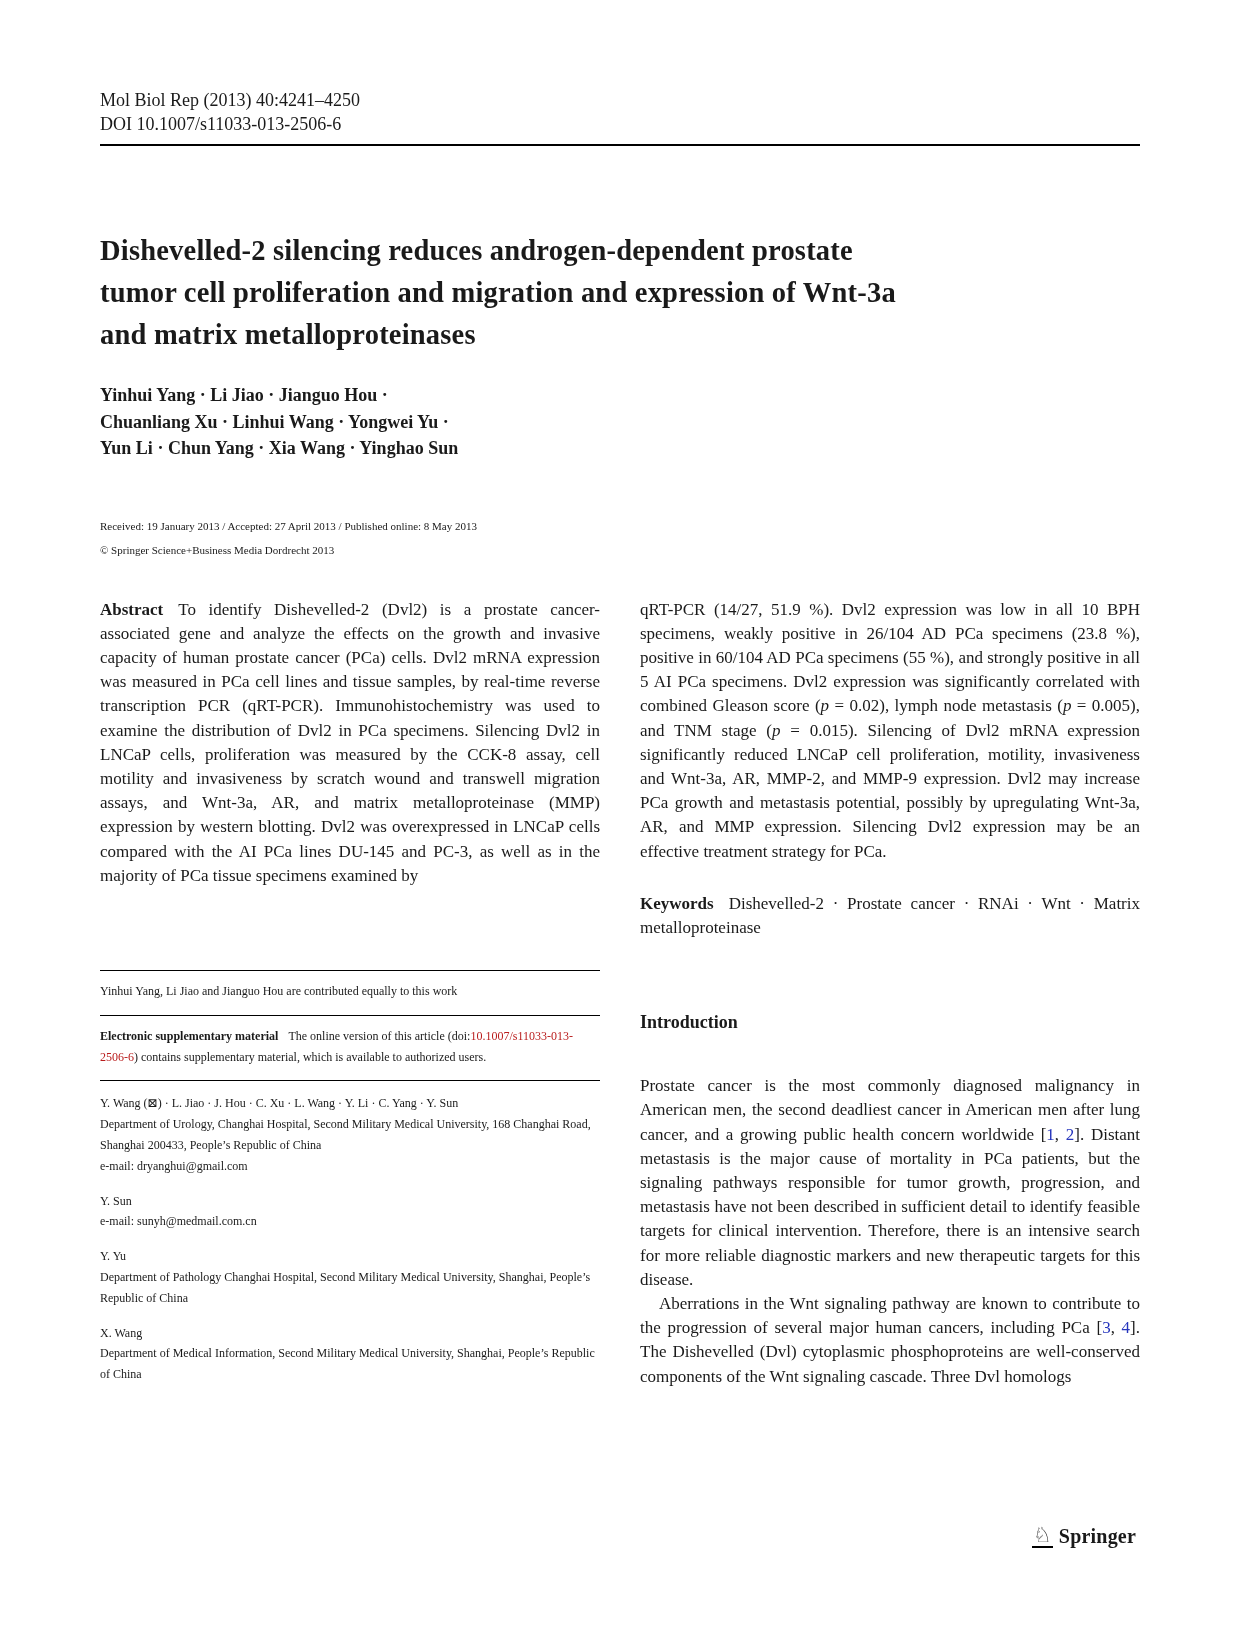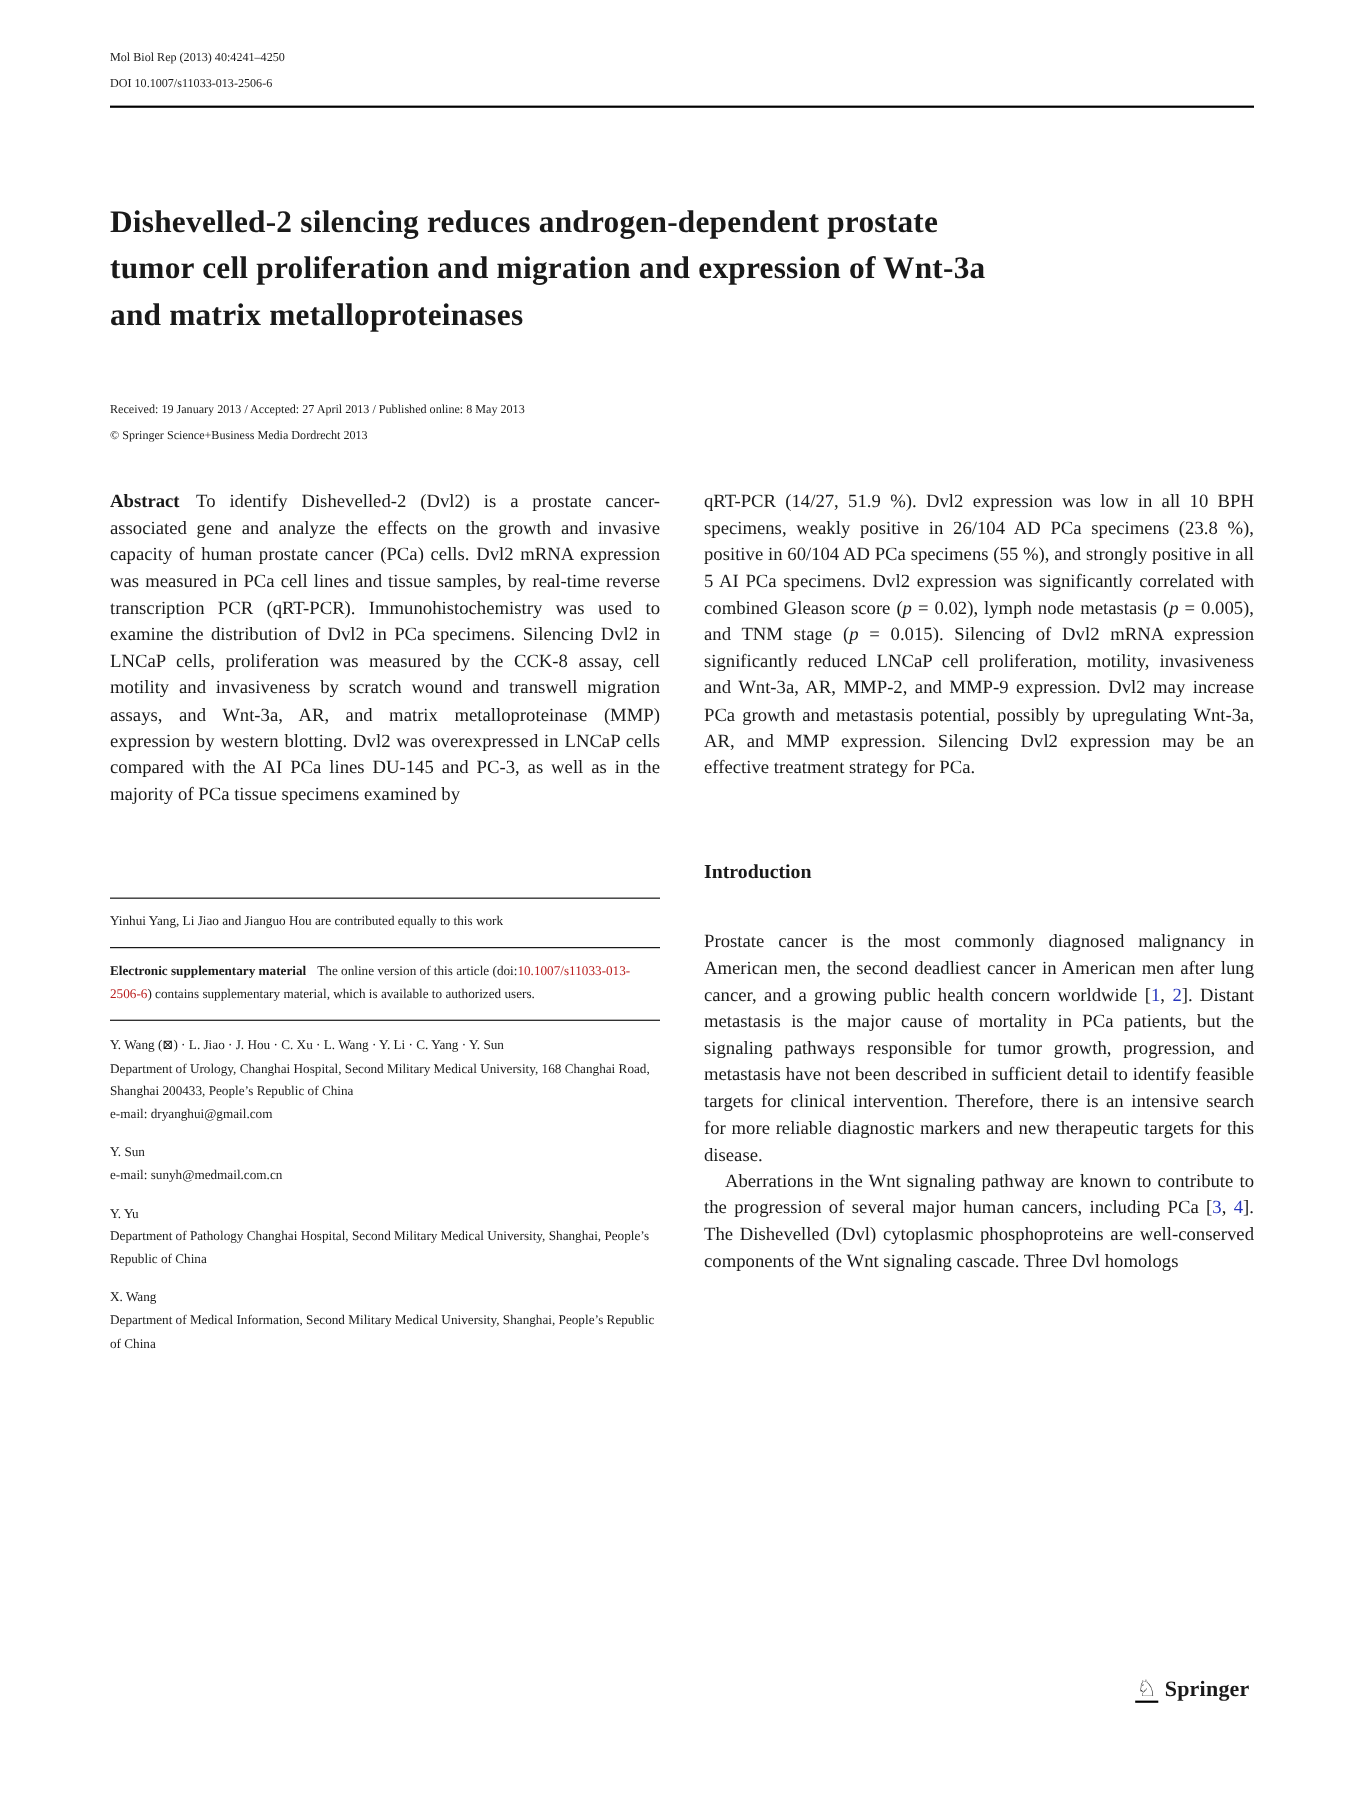--- a/index.html
+++ b/index.html
@@ -6,21 +6,21 @@
   .page {
     position:relative;
     width:1241px; height:1648px;
     background:#ffffff;
     font-family:"Liberation Serif","DejaVu Serif",serif;
     color:#1a1a1a;
     overflow:hidden;
   }
   .content { position:absolute; left:100px; top:0; width:1040px; }
 
-  .jheader { margin-top:40px; font-size:11px; line-height:24px; }
+  .jheader { margin-top:88px; font-size:18px; line-height:24px; }
   .rule-thick { border:none; border-top:2.5px solid #000; margin:8px 0 0 0; }
 
   .title { margin-top:84px; font-size:28.5px; font-weight:bold; line-height:42px; letter-spacing:0.2px; }
   .title span { display:block; }
 
   .authors { margin-top:26px; font-size:18px; font-weight:bold; line-height:26.5px; }
   .authors span { display:block; }
 
   .received { margin-top:52px; font-size:11px; line-height:24px; }
 
@@ -61,20 +61,25 @@
       <div>DOI 10.1007/s11033-013-2506-6</div>
       <hr class="rule-thick">
     </div>
 
     <h1 class="title">
       <span>Dishevelled-2 silencing reduces androgen-dependent prostate</span>
       <span>tumor cell proliferation and migration and expression of Wnt-3a</span>
       <span>and matrix metalloproteinases</span>
     </h1>
 
+    <div class="authors">
+      <span>Yinhui Yang · Li Jiao · Jianguo Hou ·</span>
+      <span>Chuanliang Xu · Linhui Wang · Yongwei Yu ·</span>
+      <span>Yun Li · Chun Yang · Xia Wang · Yinghao Sun</span>
+    </div>
 
     <div class="received">
       <div>Received: 19 January 2013 / Accepted: 27 April 2013 / Published online: 8 May 2013</div>
       <div>© Springer Science+Business Media Dordrecht 2013</div>
     </div>
 
     <div class="columns">
 
       <div class="col">
         <p class="body-text">
@@ -116,20 +121,23 @@
 
           </div>
         </div>
       </div>
 
       <div class="col">
         <p class="body-text">
           <span>qRT-PCR (14/27, 51.9 %). Dvl2 expression was low in all 10 BPH specimens, weakly positive in 26/104 AD PCa specimens (23.8 %), positive in 60/104 AD PCa specimens (55 %), and strongly positive in all 5 AI PCa specimens. Dvl2 expression was significantly correlated with combined Gleason score (</span><span class="it">p</span><span> = 0.02), lymph node metastasis (</span><span class="it">p</span><span> = 0.005), and TNM stage (</span><span class="it">p</span><span> = 0.015). Silencing of Dvl2 mRNA expression significantly reduced LNCaP cell proliferation, motility, invasiveness and Wnt-3a, AR, MMP-2, and MMP-9 expression. Dvl2 may increase PCa growth and metastasis potential, possibly by upregulating Wnt-3a, AR, and MMP expression. Silencing Dvl2 expression may be an effective treatment strategy for PCa.</span>
         </p>
 
+        <p class="body-text kw">
+          <span class="runin">Keywords</span><span>Dishevelled-2 · Prostate cancer · RNAi · Wnt · Matrix metalloproteinase</span>
+        </p>
 
         <h2 class="intro-head">Introduction</h2>
 
         <p class="body-text p-first">
           <span>Prostate cancer is the most commonly diagnosed malignancy in American men, the second deadliest cancer in American men after lung cancer, and a growing public health concern worldwide [</span><span class="ref">1</span><span>, </span><span class="ref">2</span><span>]. Distant metastasis is the major cause of mortality in PCa patients, but the signaling pathways responsible for tumor growth, progression, and metastasis have not been described in sufficient detail to identify feasible targets for clinical intervention. Therefore, there is an intensive search for more reliable diagnostic markers and new therapeutic targets for this disease.</span>
         </p>
 
         <p class="body-text indent">
           <span>Aberrations in the Wnt signaling pathway are known to contribute to the progression of several major human cancers, including PCa [</span><span class="ref">3</span><span>, </span><span class="ref">4</span><span>]. The Dishevelled (Dvl) cytoplasmic phosphoproteins are well-conserved components of the Wnt signaling cascade. Three Dvl homologs</span>
         </p>

